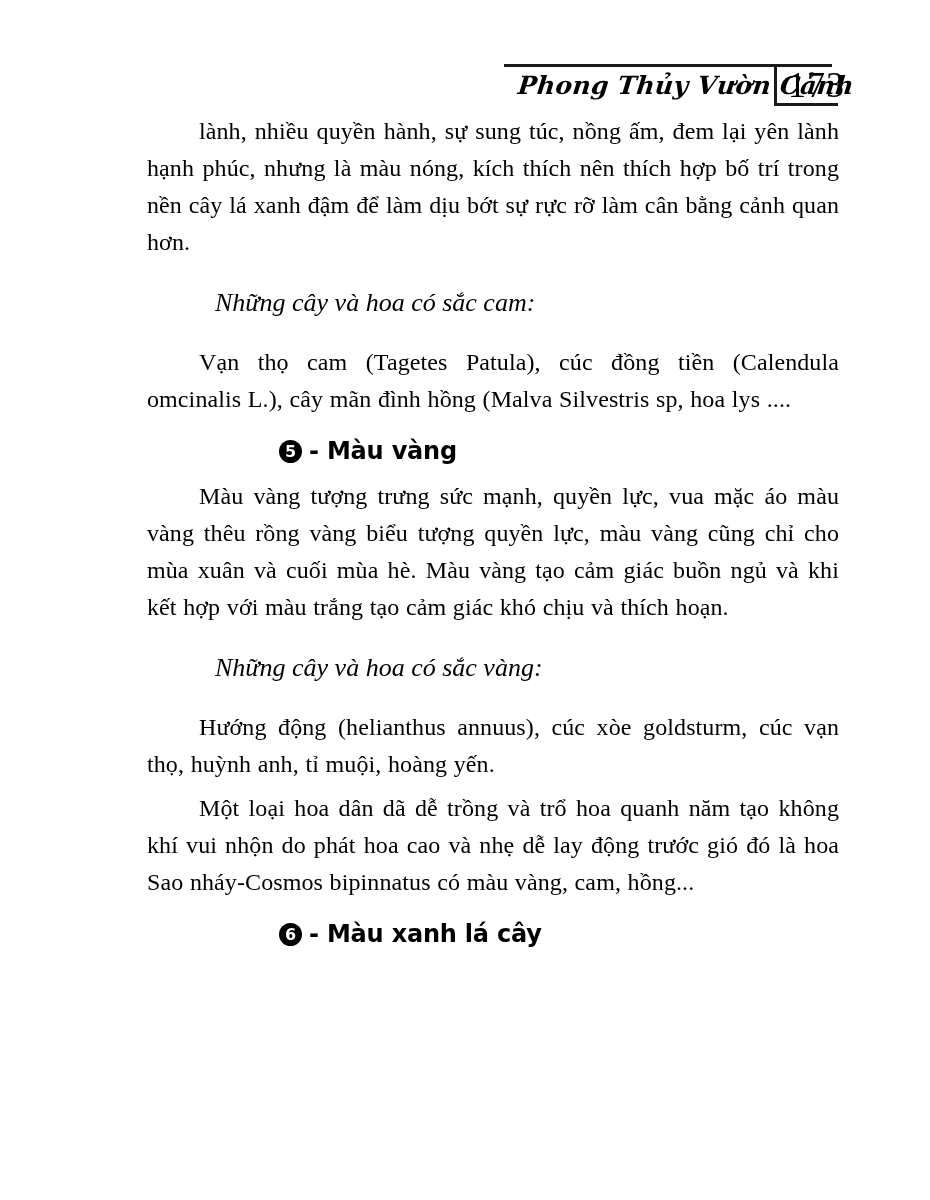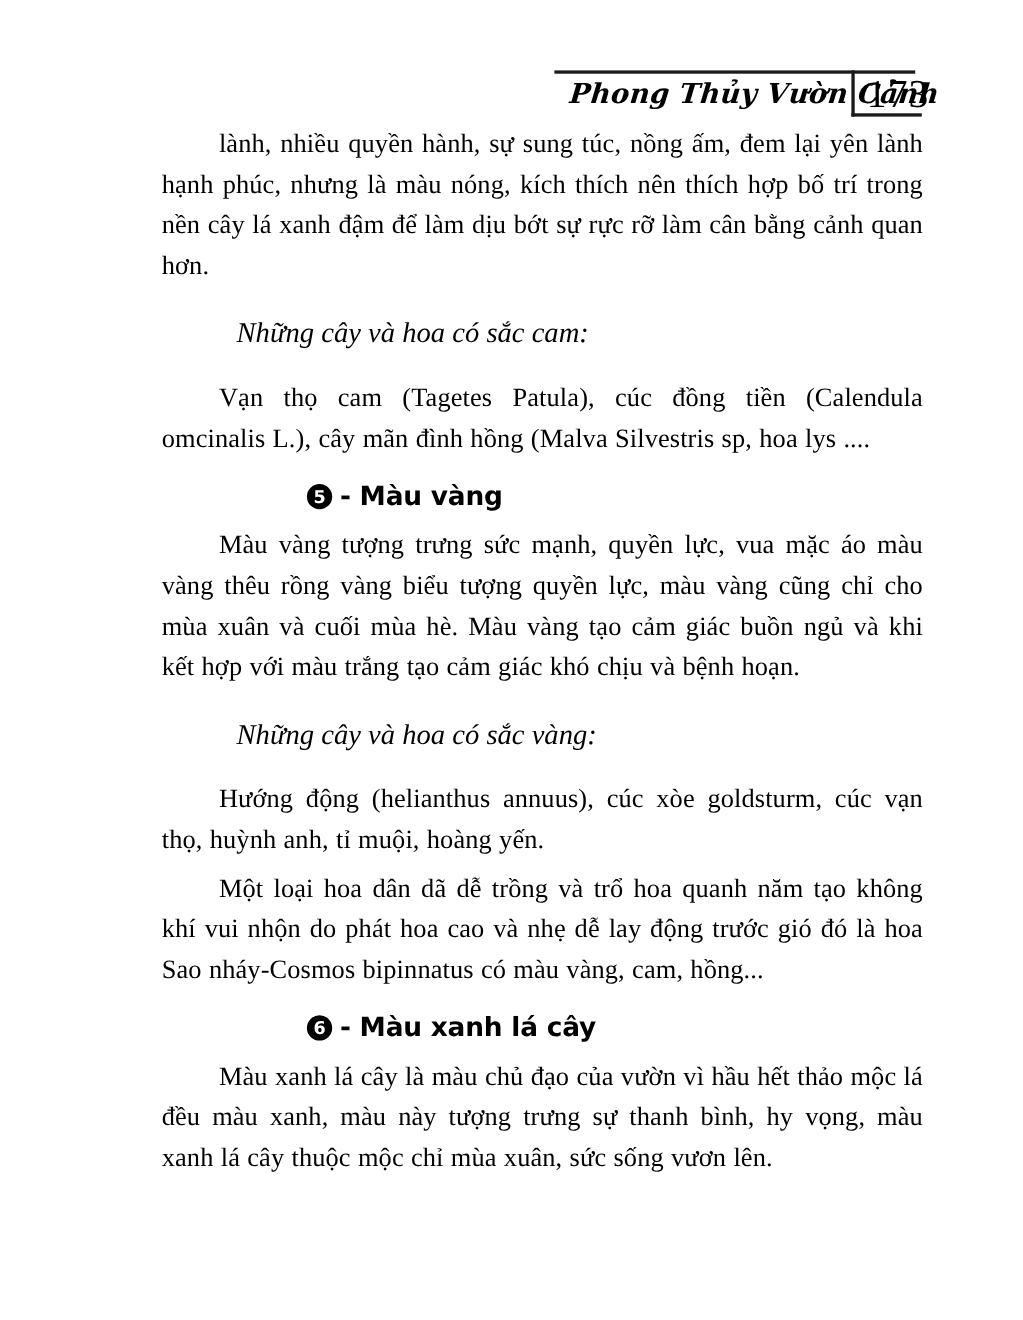--- a/index.html
+++ b/index.html
@@ -176,21 +176,21 @@
 
     <div class="gap-md"></div>
 
     <h2 class="sub-heading">
       <span class="circled-number">5</span>
       <span class="sub-heading-text">- Màu vàng</span>
     </h2>
 
     <div class="gap-sm"></div>
 
-    <p class="para last-line-left">Màu vàng tượng trưng sức mạnh, quyền lực, vua mặc áo màu vàng thêu rồng vàng biểu tượng quyền lực, màu vàng cũng chỉ cho mùa xuân và cuối mùa hè. Màu vàng tạo cảm giác buồn ngủ và khi kết hợp với màu trắng tạo cảm giác khó chịu và bệnh hoạn.</p>
+    <p class="para last-line-left">Màu vàng tượng trưng sức mạnh, quyền lực, vua mặc áo màu vàng thêu rồng vàng biểu tượng quyền lực, màu vàng cũng chỉ cho mùa xuân và cuối mùa hè. Màu vàng tạo cảm giác buồn ngủ và khi kết hợp với màu trắng tạo cảm giác khó chịu và thích hoạn.</p>
 
     <div class="gap-sm"></div>
 
     <p class="italic-lead">Những cây và hoa có sắc vàng:</p>
 
     <div class="gap-sm"></div>
 
     <p class="para last-line-left">Hướng động (helianthus annuus), cúc xòe goldsturm, cúc vạn thọ, huỳnh anh, tỉ muội, hoàng yến.</p>
 
     <div class="gap-sm"></div>
@@ -199,16 +199,15 @@
 
     <div class="gap-md"></div>
 
     <h2 class="sub-heading">
       <span class="circled-number">6</span>
       <span class="sub-heading-text">- Màu xanh lá cây</span>
     </h2>
 
     <div class="gap-sm"></div>
 
-    <p class="para last-line-left">Màu xanh lá cây là màu chủ đạo của vườn vì hầu hết thảo mộc lá đều màu xanh, màu này tượng trưng sự thanh bình, hy vọng, màu xanh lá cây thuộc mộc chỉ mùa xuân, sức sống vươn lên.</p>
 
   </div>
 </div>
 
 </body></html>

